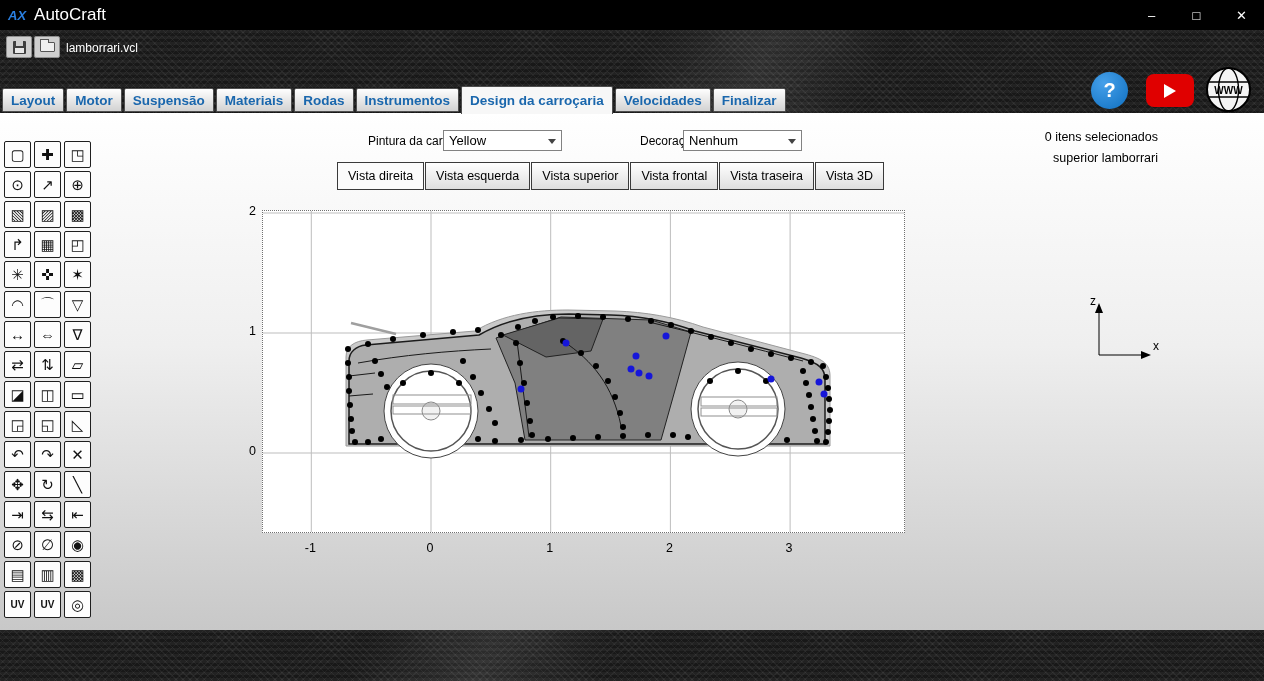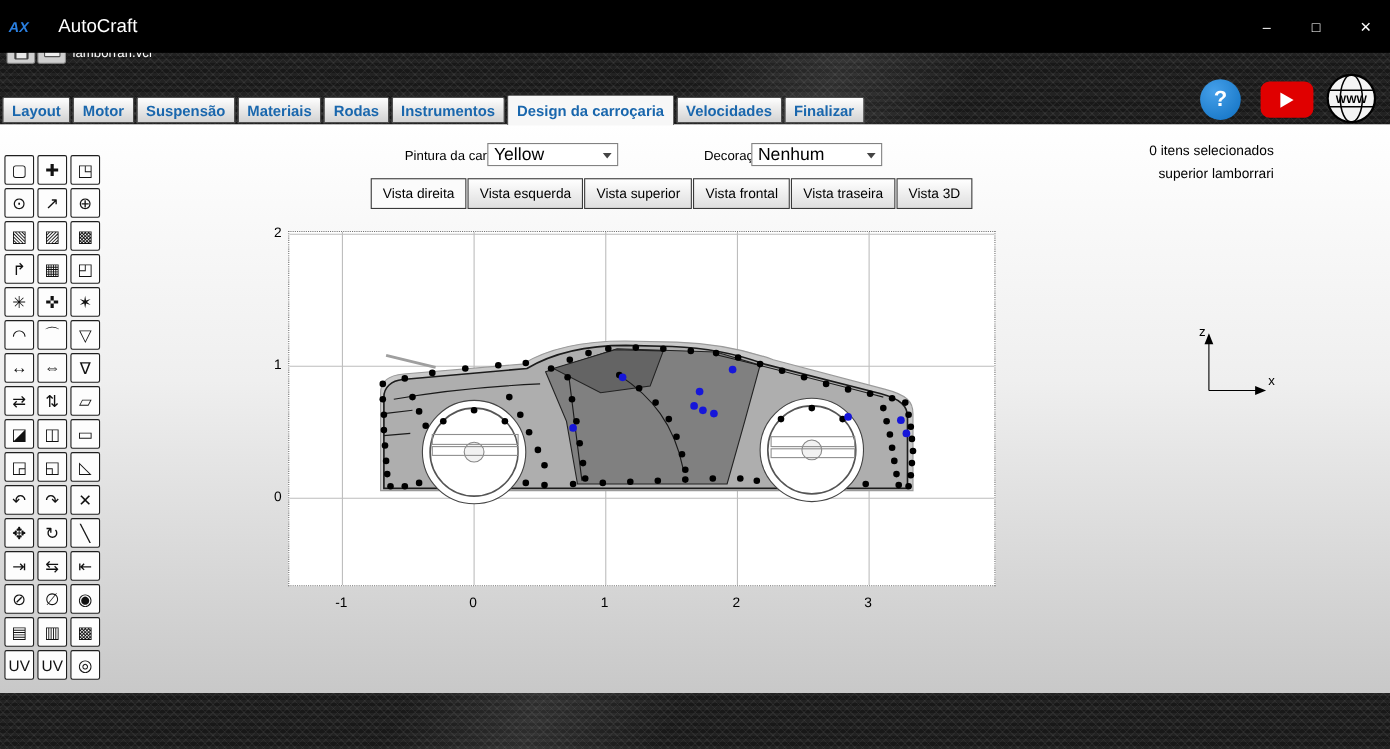--- a/index.html
+++ b/index.html
@@ -6,21 +6,21 @@
   html,body{width:1264px;height:681px;overflow:hidden;}
   body{
     position:relative;background-color:#151515;
     background-image:
       linear-gradient(115deg, rgba(255,255,255,0) 42%, rgba(255,255,255,.09) 50%, rgba(255,255,255,0) 58%),
       repeating-linear-gradient(45deg, rgba(255,255,255,.05) 0 1px, transparent 1px 5px),
       repeating-linear-gradient(-45deg, rgba(255,255,255,.045) 0 1px, transparent 1px 5px),
       repeating-linear-gradient(0deg,#222 0 3px,#181818 3px 6px);
   }
   
-  .titlebar{position:absolute;left:0;top:0;width:100%;height:48px;background:#000;display:flex;align-items:center;z-index:10;gap:19px;}
+  .titlebar{position:absolute;left:0;top:0;width:100%;height:30px;background:#000;display:flex;align-items:center;z-index:10;}
   .app-logo{margin-left:8px;color:#2a7fe0;font-weight:bold;font-style:italic;font-size:13px;}
   .app-title{color:#fff;font-size:17px;margin-left:8px;}
   .win-controls{margin-left:auto;display:flex;height:100%;}
   .win-btn{width:45px;height:100%;color:#fff;font-size:13px;display:flex;align-items:center;justify-content:center;}
   
   .toolbar{position:absolute;left:0;top:30px;width:100%;height:58px;}
   .tb-btn{position:absolute;width:26px;height:22px;background:#cfcfcf;border:1px solid #8f8f8f;border-radius:2px;display:flex;align-items:center;justify-content:center;}
   .tb-save{left:6px;top:6px;} .tb-open{left:34px;top:6px;}
   .floppy{width:13px;height:13px;background:#3f3f3f;position:relative;border-radius:1px;}
   .floppy:before{content:"";position:absolute;left:3px;top:0;width:7px;height:5px;background:#cfcfcf;}
@@ -36,24 +36,24 @@
   .globe-btn{position:absolute;left:1205px;top:36px;width:47px;height:47px;}
   
   .tabbar{position:absolute;left:2px;top:86px;height:28px;display:flex;align-items:center;gap:2px;z-index:5;}
   .tab{height:24px;line-height:24px;padding:0 8px;background:linear-gradient(#fefefe,#d2d2d2);border:1px solid #4e4e4e;
     border-radius:2px 2px 0 0;color:#1a67ad;font-weight:bold;font-size:13.5px;white-space:nowrap;}
   .tab.active{height:28px;line-height:28px;background:#f7f7f7;border-bottom:none;}
   
   .main{position:absolute;left:0;top:113px;width:1264px;height:517px;background:linear-gradient(180deg,#ffffff 0%,#efefef 45%,#c8c8c8 100%);}
   .tool-palette{position:absolute;left:4px;top:28px;display:grid;grid-template-columns:repeat(3,28px);grid-auto-rows:30px;gap:0 2px;}
   .tool-btn{width:27px;height:27px;background:#fdfdfd;border:1px solid #1f1f1f;border-radius:2px;display:flex;align-items:center;justify-content:center;font-size:15px;color:#111;}
-  .tool-btn.txt{font-size:14px;font-weight:normal;}
+  .tool-btn.txt{font-size:10px;font-weight:bold;}
   .ctl-label{position:absolute;font-size:12px;color:#000;white-space:nowrap;}
   .lbl-paint{left:368px;top:21px;} .lbl-deco{left:640px;top:21px;}
-  .combo{position:absolute;width:119px;height:21px;background:#fff;border:1px solid #828282;font-size:16px;line-height:19px;padding-left:5px;}
+  .combo{position:absolute;width:119px;height:21px;background:#fff;border:1px solid #828282;font-size:13px;line-height:19px;padding-left:5px;}
   .combo-paint{left:443px;top:17px;} .combo-deco{left:683px;top:17px;}
   .chev{position:absolute;right:5px;top:8px;width:0;height:0;border-left:4px solid transparent;border-right:4px solid transparent;border-top:5px solid #444;}
   .view-buttons{position:absolute;left:337px;top:49px;display:flex;gap:1px;}
   .view-btn{height:28px;line-height:26px;padding:0 10px;background:linear-gradient(#ffffff,#dedede);border:1px solid #3a3a3a;font-size:12.5px;color:#000;white-space:nowrap;}
   .view-btn.active{background:#fbfbfb;}
   .canvas-area{position:absolute;left:238px;top:92px;width:692px;height:372px;}
   .canvas{position:absolute;left:24px;top:5px;width:643px;height:323px;background:#fff;border:1px dotted #707070;}
   .tick{position:absolute;font-size:12.5px;color:#000;}
   .tick.y{width:16px;text-align:right;left:2px;}
   .tick.x{width:20px;text-align:center;}

